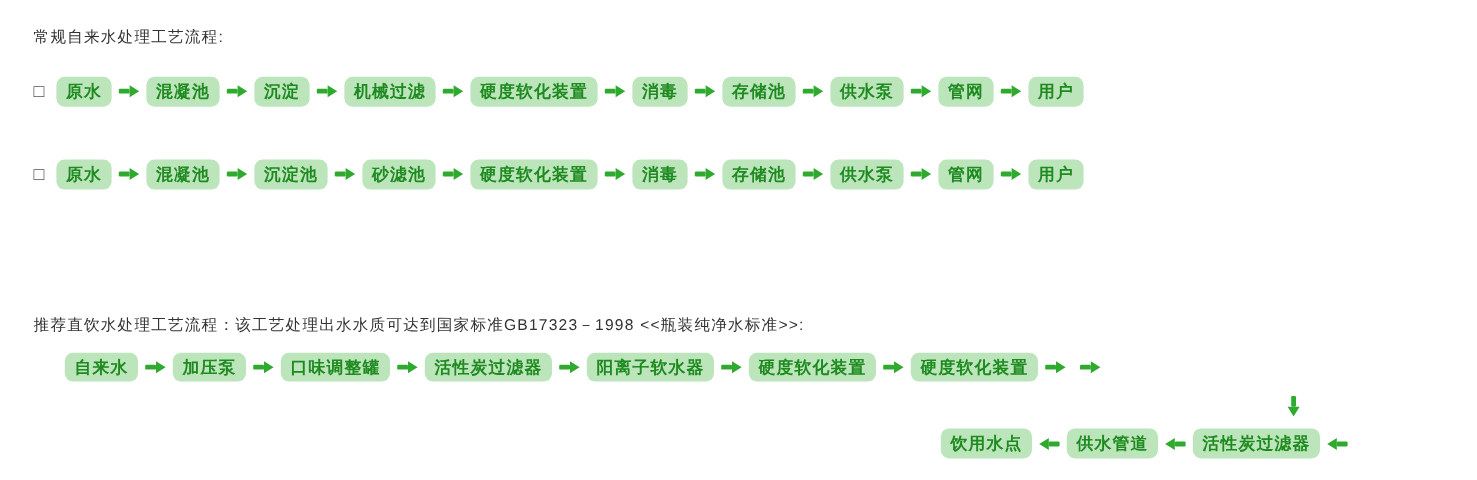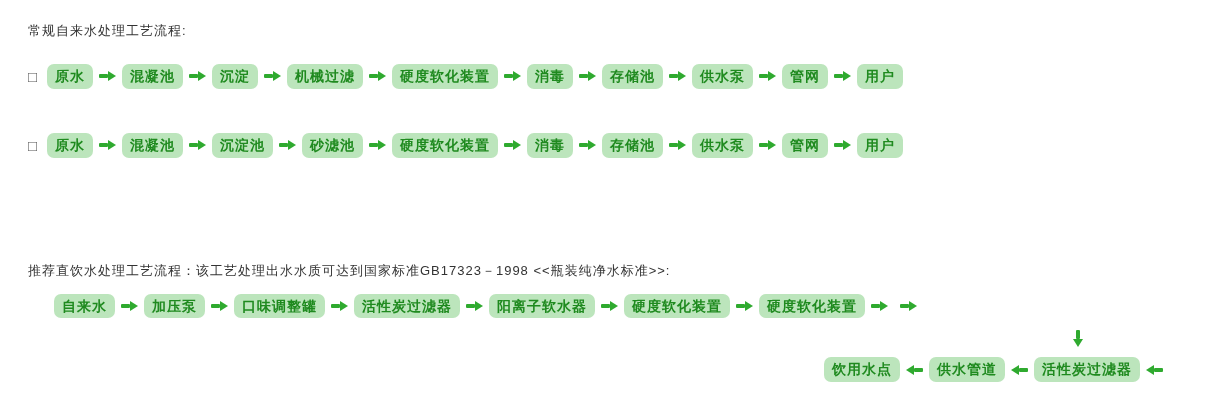--- a/index.html
+++ b/index.html
@@ -30,21 +30,21 @@
   .title-2{margin-top:104px;}
   .row-3{margin-top:14px;margin-left:26px;align-items:center;}
   .down-row{
     display:flex;
     justify-content:flex-end;
     padding-right:148px;
     margin-top:12px;
   }
   .row-4{
     justify-content:flex-end;
-    padding-right:62px;
+    padding-right:102px;
     margin-top:10px;
     text-align:center;
   }
   .prefix{
     font-size:15px;
     color:#555555;
     margin-right:10px;
     line-height:1;
   }
   .box{

